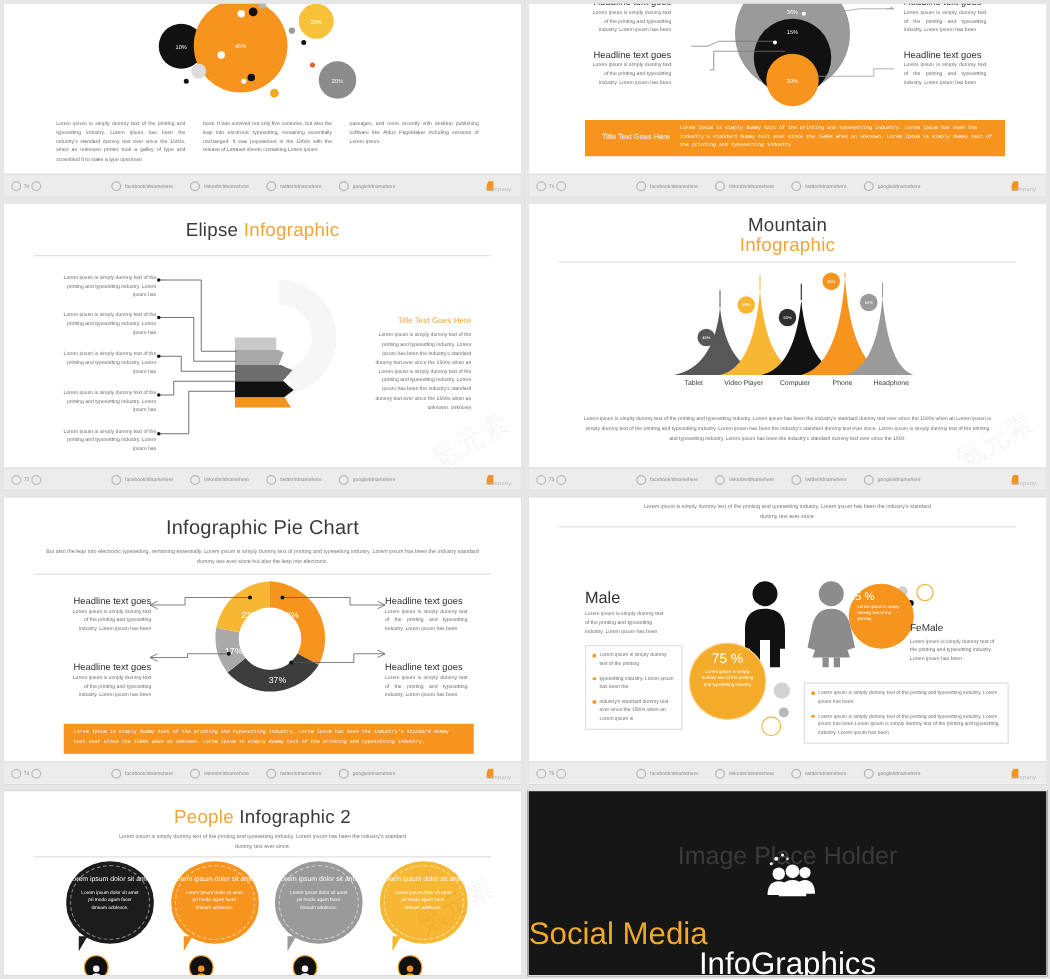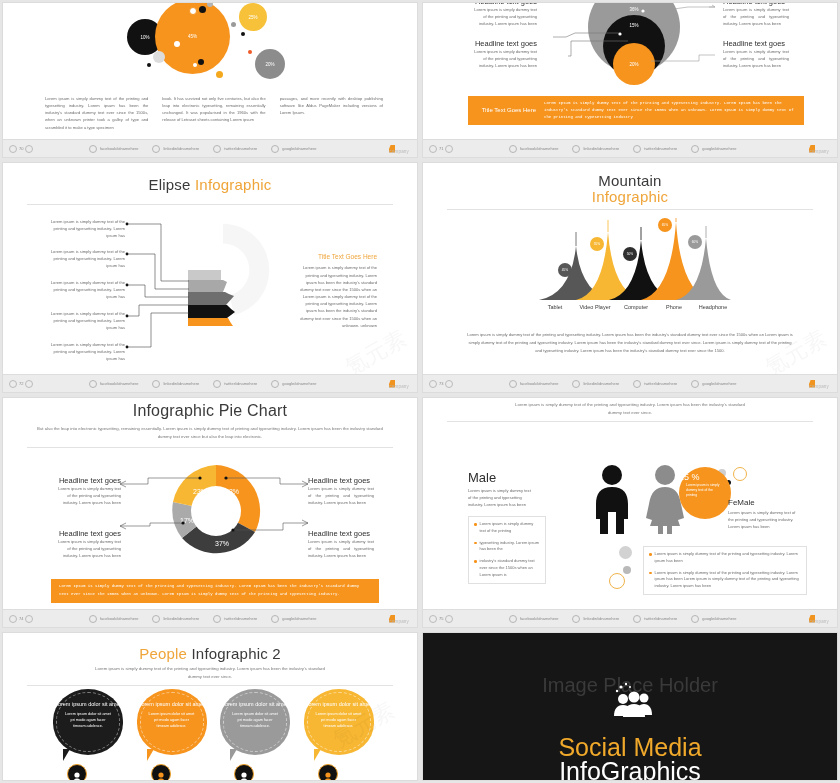--- a/index.html
+++ b/index.html
@@ -325,21 +325,21 @@
         <div class="logo">
             <span class="lb"></span>
             <span class="lm">company</span>
           </div>
       </div>
     </div>
   </div>
 
   <div class="panel">
     <div class="inner">
-      <div class="title" style="margin-top:4px;font-size:16px">Infographic Pie Chart</div>
+      <div class="title" style="margin-top:16px;font-size:16px">Infographic Pie Chart</div>
       <div class="subt" style="margin-top:5px">But also the leap into electronic typesetting, remaining essentially. Lorem ipsum is simply dummy text of printing and typesetting industry. Lorem ipsum has been the industry standard dummy text ever since but also the leap into electronic.</div>
       <div class="rule" style="margin-top:6px"></div>
       <svg style="position:absolute;left:163px;top:63px;width:100px;height:100px" viewBox="0 0 100 100">
         <path d="M50 50 L50 4 A46 46 0 0 1 89 71 Z" fill="#f6941e"></path>
         <path d="M50 50 L89 71 A46 46 0 0 1 16 77 Z" fill="#3d3d3d"></path>
         <path d="M50 50 L16 77 A46 46 0 0 1 7 41 Z" fill="#aaaaaa"></path>
         <path d="M50 50 L7 41 A46 46 0 0 1 50 4 Z" fill="#f7b733"></path>
         <circle cx="50" cy="50" r="25" fill="#fff"></circle>
         <text x="66" y="33" font-size="7" fill="#fff" text-anchor="middle" font-family="Liberation Sans">23%</text>
         <text x="34" y="33" font-size="7" fill="#fff" text-anchor="middle" font-family="Liberation Sans">23%</text>
@@ -426,20 +426,24 @@
         <path d="M21 23 C9 23 5 30 5 40 L5 55 L9 55 L9 44 L9 70 L17 70 L17 48 L25 48 L25 70 L33 70 L33 44 L33 55 L37 55 L37 40 C37 30 33 23 21 23 Z" fill="#111"></path>
       </svg>
 
       <svg style="position:absolute;left:222px;top:66px;width:40px;height:70px" viewBox="0 0 40 70">
         <circle cx="20" cy="11" r="10" fill="#8c8c8c"></circle>
         <path d="M20 23 C11 23 6 28 4 40 L1 54 L7 56 L11 44 L5 62 L35 62 L29 44 L33 56 L39 54 L36 40 C34 28 29 23 20 23 Z" fill="#8c8c8c"></path>
         <rect x="13" y="62" width="5" height="8" fill="#8c8c8c"></rect>
           <rect x="22" y="62" width="5" height="8" fill="#8c8c8c"></rect>
       </svg>
 
+      <div style="position:absolute;left:128px;top:116px;width:62px;height:62px;border-radius:50%;background:#f5ab2a;border:1px solid #f7d08a;box-sizing:border-box;color:#fff;text-align:center;padding-top:7px">
+        <div style="font-size:11px;line-height:1">75 %</div>
+        <div style="font-size:3.6px;line-height:1.5;padding:2px 9px">Lorem ipsum is simply dummy text of the printing and typesetting industry</div>
+      </div>
 
       <div style="position:absolute;left:256px;top:69px;width:52px;height:52px;border-radius:50%;background:#f6941e;color:#fff;text-align:left;padding-top:6px;box-sizing:border-box">
         <div style="font-size:9px;line-height:1">25 %</div>
         <div style="font-size:3.4px;line-height:1.5;padding:1px 7px">Lorem ipsum is simply dummy text of the printing</div>
       </div>
 
       <div style="position:absolute;left:45px;top:72px;width:66px">
         <div style="font-size:13px;color:#2f2f2f">Male</div>
         <div class="ptxt" style="text-align:left;margin-top:2px">Lorem ipsum is simply dummy text of the printing and typesetting industry. Lorem ipsum has been</div>
       </div>
@@ -580,18 +584,18 @@
           <circle cx="18" cy="3" r="1.2" fill="#fff"></circle>
         <circle cx="9" cy="10" r="1.2" fill="#fff"></circle>
           <circle cx="22" cy="6" r="1" fill="#fff"></circle>
         <circle cx="15" cy="18" r="5" fill="#fff"></circle>
         <path d="M15 24 C9 24 6 28 6 35 L24 35 C24 28 21 24 15 24Z" fill="#fff"></path>
         <circle cx="26" cy="16" r="5.5" fill="#fff"></circle>
         <path d="M26 23 C19 23 15 28 15 36 L37 36 C37 28 33 23 26 23Z" fill="#fff"></path>
         <circle cx="36" cy="17" r="4.5" fill="#fff"></circle>
         <path d="M36 23 C31 23 28 27 28 34 L44 34 C44 27 41 23 36 23Z" fill="#fff"></path>
       </svg>
-      <div style="position:absolute;left:0;right:0;top:102px;text-align:center;font-size:25px;color:#f0a92a;line-height:1">Social Media</div>
+      <div style="position:absolute;left:0;right:0;top:102px;font-size:25px;color:#f0a92a;line-height:1">Social Media</div>
       <div style="position:absolute;left:0;right:0;top:126px;text-align:center;font-size:25px;color:#fff;line-height:1">InfoGraphics</div>
     </div>
   </div>
 
 </div>
 
 </body></html>

